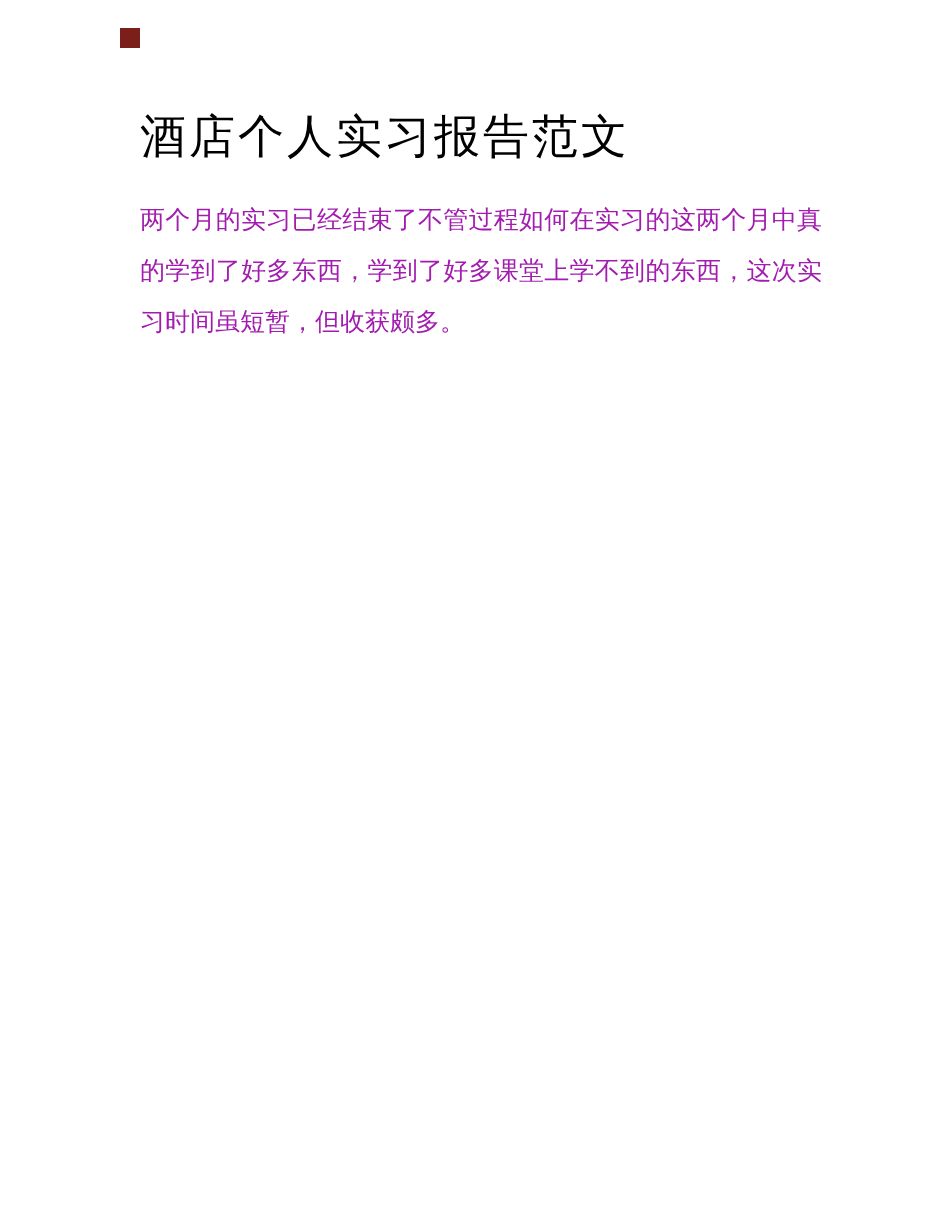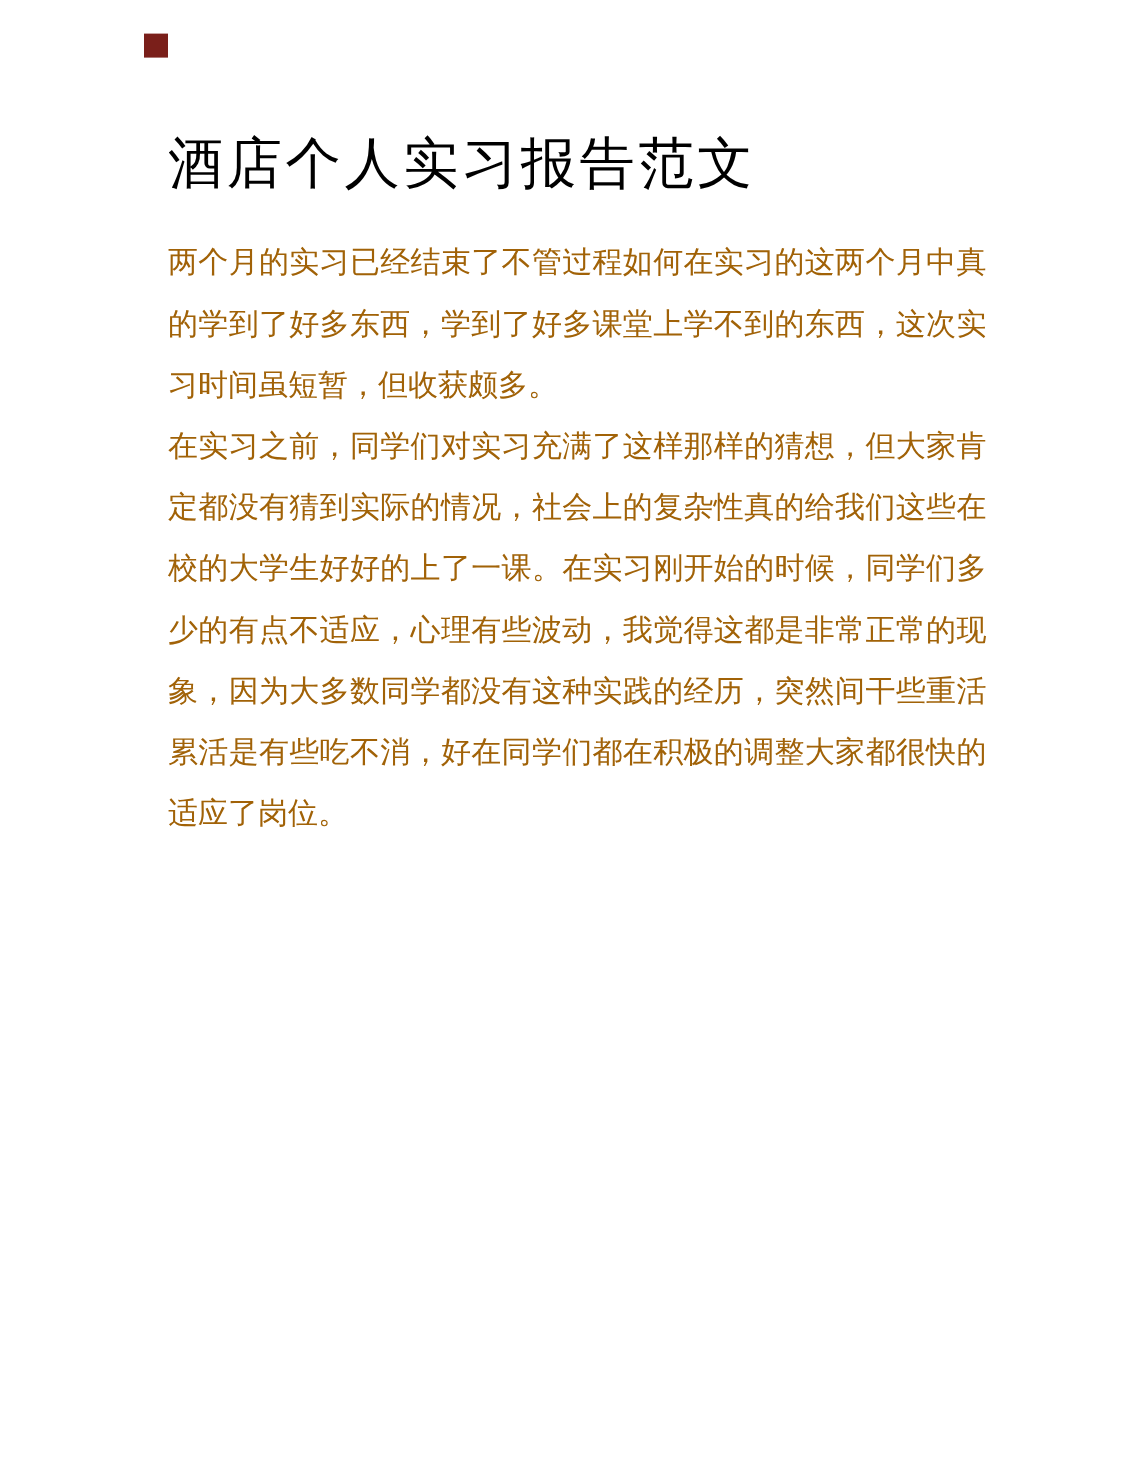--- a/index.html
+++ b/index.html
@@ -43,29 +43,28 @@
     .bodytext {
       margin-top: 26px;
     }
     .bodytext p {
       margin: 0;
       padding: 0;
       font-size: 25px;
       line-height: 51px;
       text-align: justify;
       text-justify: inter-ideograph;
-      color: #a16207;
+      color: #a21caf;
       word-break: break-all;
     }
   </style>
 </head>
 <body>
 
 <div class="page">
   <div class="corner-marker" style="background: rgb(122, 31, 26);"></div>
   <div class="content">
     <h1 class="title">酒店个人实习报告范文</h1>
     <div class="bodytext">
       <p>两个月的实习已经结束了不管过程如何在实习的这两个月中真的学到了好多东西，学到了好多课堂上学不到的东西，这次实习时间虽短暂，但收获颇多。</p>
-      <p>在实习之前，同学们对实习充满了这样那样的猜想，但大家肯定都没有猜到实际的情况，社会上的复杂性真的给我们这些在校的大学生好好的上了一课。在实习刚开始的时候，同学们多少的有点不适应，心理有些波动，我觉得这都是非常正常的现象，因为大多数同学都没有这种实践的经历，突然间干些重活累活是有些吃不消，好在同学们都在积极的调整大家都很快的适应了岗位。</p>
     </div>
   </div>
 </div>
 
 </body></html>

